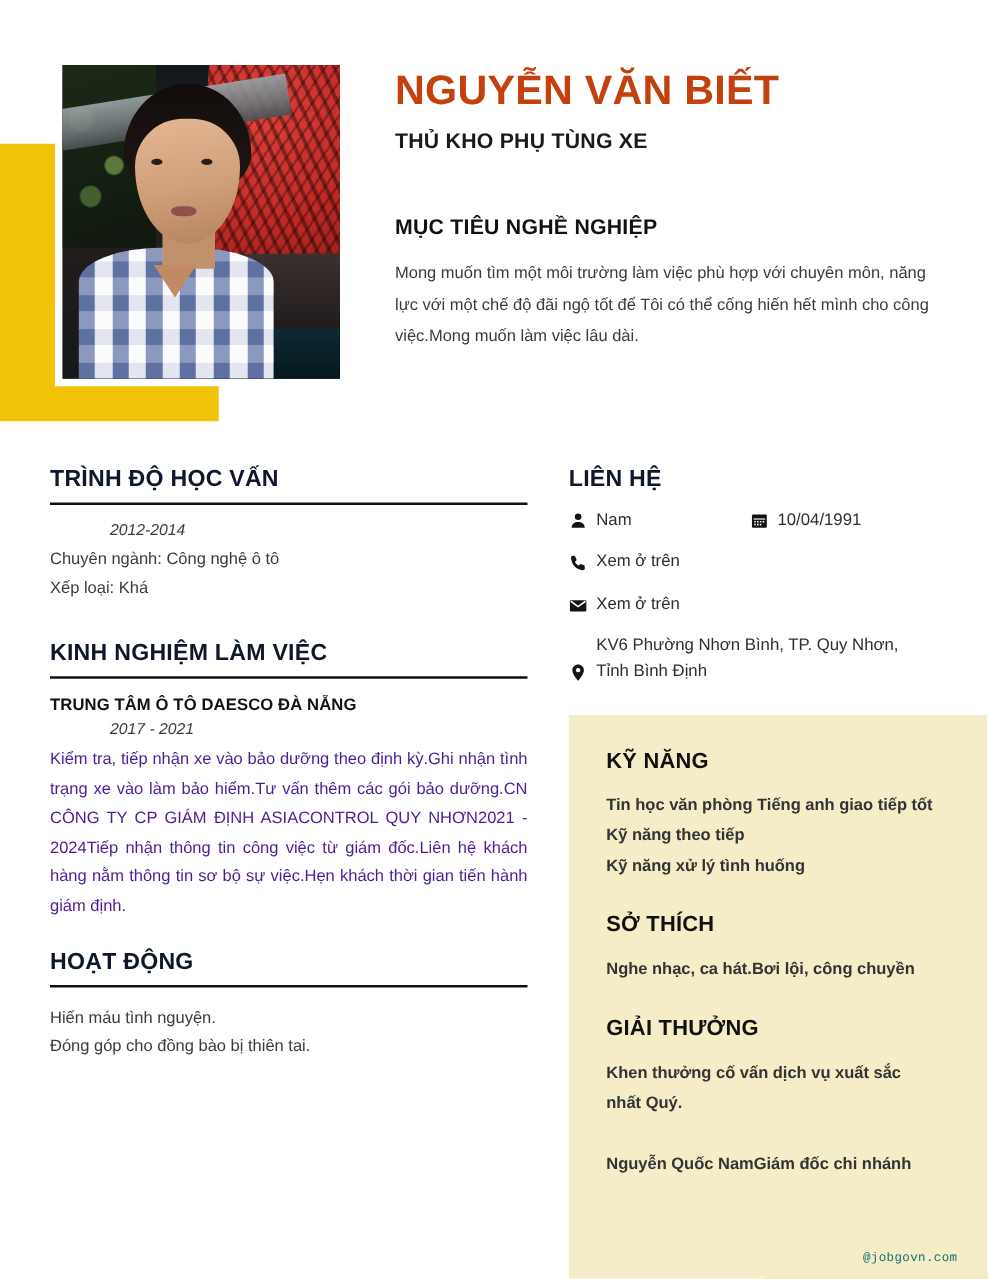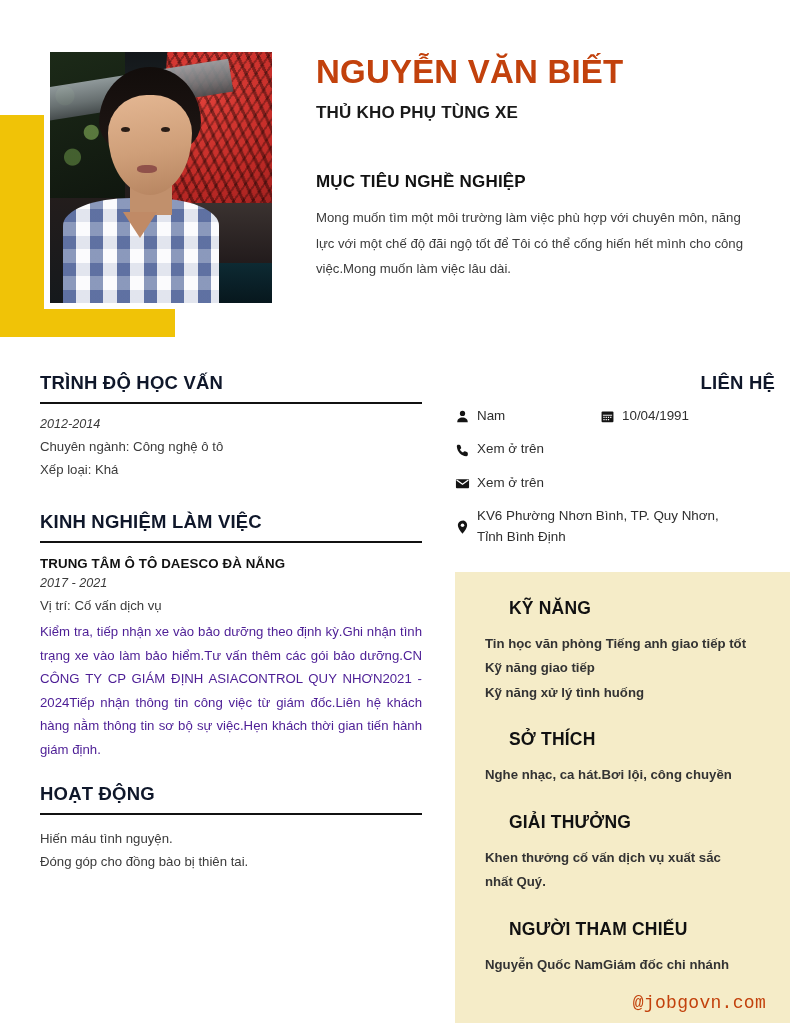--- a/index.html
+++ b/index.html
@@ -152,62 +152,62 @@
   .sec-head {
     font-size: 18.5px; font-weight: 700; color: #0f172a;
     letter-spacing: .2px; padding-bottom: 8px;
   }
   .rule { height: 2px; background: #111111; margin-bottom: 13px; }
   .entry-title {
     font-size: 13.3px; font-weight: 700; color: #111111;
     letter-spacing: .1px; margin-bottom: 5px;
   }
   .entry-dates {
-    font-size: 12.6px; font-style: italic; color: #3a3a3a; margin-bottom: 5px;
+    font-size: 12.6px; font-style: italic; color: #3a3a3a; margin-bottom: 5px; margin-left: 48px;
   }
   .entry-line { font-size: 13.2px; color: #3b3b3b; line-height: 1.72; }
   .entry-para {
     font-size: 13.2px; color: #4c1d95; line-height: 1.78;
     text-align: justify; margin-top: 2px;
   }
   .gap-lg { height: 30px; }
   .gap-md { height: 22px; }
 
   
   .contact { position: absolute; left: 455px; top: 372px; width: 320px; }
-  .contact .sec-head { padding-bottom: 12px; text-align: right; }
-  .crow { display: flex; align-items: center; margin-bottom: 13px; }
+  .contact .sec-head { padding-bottom: 12px; }
+  .crow { display: flex; align-items: flex-end; margin-bottom: 13px; }
   .cicon {
     width: 22px; min-width: 22px; height: 18px;
     display: flex; align-items: center; justify-content: flex-start;
     margin-top: 1px;
   }
   .cicon svg { display: block; }
   .ctext { font-size: 13.4px; color: #2e2e2e; line-height: 1.52; }
   .crow.inline-2 { }
   .crow.inline-2 .pair { display: flex; align-items: center; }
   .crow.inline-2 .pair:first-child { width: 145px; }
 
   
   .panel {
     position: absolute; left: 455px; top: 572px;
     width: 335px; height: 451px;
     background: #F5ECC8;
     padding: 26px 30px 0 30px;
   }
   .panel-head {
     font-size: 17.5px; font-weight: 700; color: #111111;
-    letter-spacing: .2px; margin-bottom: 13px; margin-left: 24px;
+    letter-spacing: .2px; margin-bottom: 13px;
   }
   .panel-line { font-size: 13.2px; color: #333333; line-height: 1.85; font-weight: bold; }
   .panel-gap { height: 24px; }
   .watermark {
     position: absolute; right: 24px; bottom: 10px;
     font-family: "Liberation Mono", "DejaVu Sans Mono", monospace;
-    font-size: 18px; color: #c2410c; letter-spacing: .3px; margin-left: 36px;
+    font-size: 10px; color: #0f766e; letter-spacing: .3px; margin-left: 36px;
   }
 </style>
 </head>
 <body>
 
 <div id="cv">
 
   <div class="yellow-block"></div>
 
   <div class="photo-frame">
@@ -245,21 +245,20 @@
       <div class="entry-line">Xếp loại: Khá</div>
     </div>
 
     <div class="gap-lg"></div>
 
     <div>
       <div class="sec-head">KINH NGHIỆM LÀM VIỆC</div>
       <div class="rule"></div>
       <div class="entry-title">TRUNG TÂM Ô TÔ DAESCO ĐÀ NẴNG</div>
       <div class="entry-dates">2017 - 2021</div>
-      <div class="entry-line">Vị trí: Cố vấn dịch vụ</div>
       <div class="entry-para">Kiểm tra, tiếp nhận xe vào bảo dưỡng theo định kỳ.Ghi nhận tình trạng xe vào làm bảo hiểm.Tư vấn thêm các gói bảo dưỡng.CN CÔNG TY CP GIÁM ĐỊNH ASIACONTROL QUY NHƠN2021 - 2024Tiếp nhận thông tin công việc từ giám đốc.Liên hệ khách hàng nằm thông tin sơ bộ sự việc.Hẹn khách thời gian tiến hành giám định.</div>
     </div>
 
     <div class="gap-md"></div>
 
     <div>
       <div class="sec-head">HOẠT ĐỘNG</div>
       <div class="rule"></div>
       <div class="entry-line">Hiến máu tình nguyện.</div>
       <div class="entry-line">Đóng góp cho đồng bào bị thiên tai.</div>
@@ -326,41 +325,40 @@
       </span>
       <span class="ctext" style="width:245px">KV6 Phường Nhơn Bình, TP. Quy Nhơn, Tỉnh Bình Định</span>
     </div>
   </div>
 
   <div class="panel">
 
     <div>
       <div class="panel-head">KỸ NĂNG</div>
       <div class="panel-line">Tin học văn phòng Tiếng anh giao tiếp tốt</div>
-      <div class="panel-line">Kỹ năng giao tiếp</div>
+      <div class="panel-line">Kỹ năng theo tiếp</div>
       <div class="panel-line">Kỹ năng xử lý tình huống</div>
     </div>
 
     <div class="panel-gap"></div>
 
     <div>
       <div class="panel-head">SỞ THÍCH</div>
       <div class="panel-line">Nghe nhạc, ca hát.Bơi lội, công chuyền</div>
     </div>
 
     <div class="panel-gap"></div>
 
     <div>
       <div class="panel-head">GIẢI THƯỞNG</div>
       <div class="panel-line" style="width:250px">Khen thưởng cố vấn dịch vụ xuất sắc nhất Quý.</div>
     </div>
 
     <div class="panel-gap"></div>
 
     <div>
-      <div class="panel-head">NGƯỜI THAM CHIẾU</div>
       <div class="panel-line">Nguyễn Quốc NamGiám đốc chi nhánh</div>
     </div>
 
     <div class="watermark">@jobgovn.com</div>
   </div>
 
 </div>
 
 </body></html>

